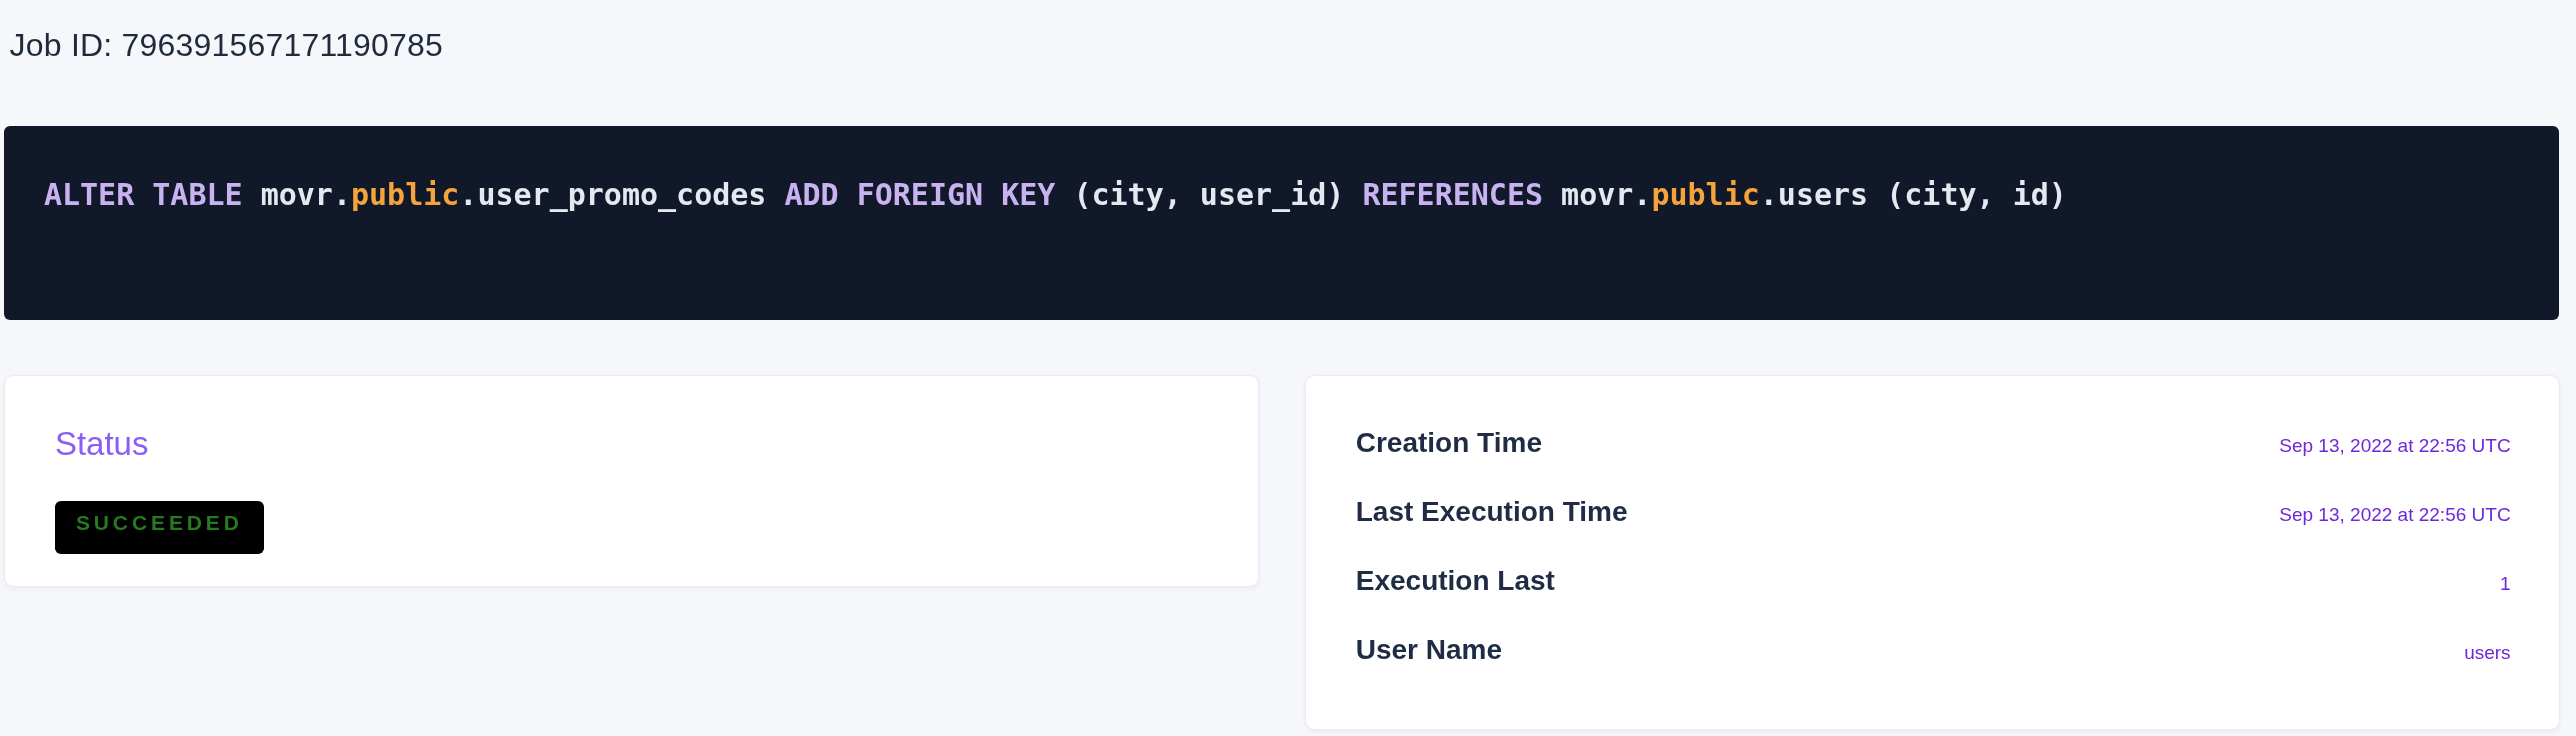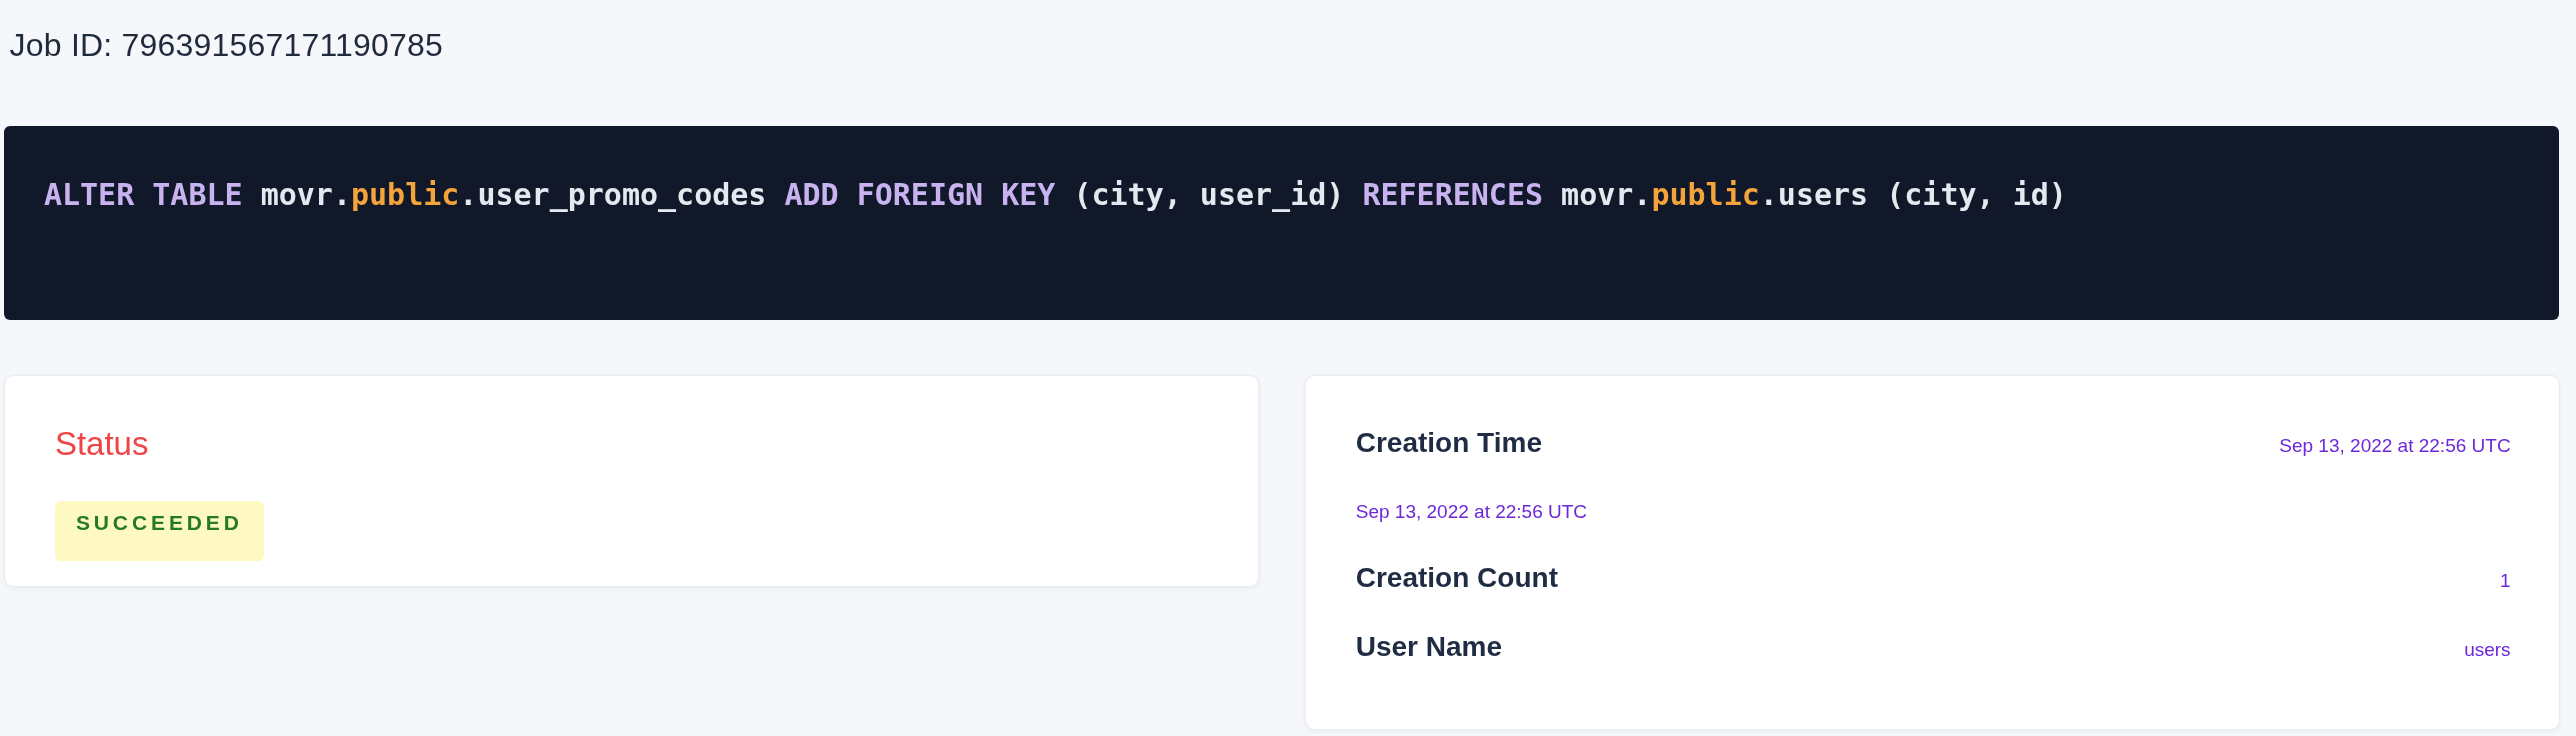--- a/index.html
+++ b/index.html
@@ -62,29 +62,29 @@
     padding: 48px 48px 0 50px;
   }
   .card.details-card {
     height: 355px;
     padding: 52px 48px 0 50px;
   }
   .card-title {
     font-size: 33px;
     line-height: 39px;
     font-weight: 400;
-    color: #ef4444;
+    color: #8b5cf6;
   }
   .status-badge {
     display: inline-block;
     margin-top: 38px;
-    height: 60px;
+    height: 53px;
     line-height: 44px;
     padding: 0 21px;
-    background: #fef9c3;
+    background: #000000;
     border-radius: 5.8px;
     color: #267a20;
     font-size: 21px;
     font-weight: 700;
     letter-spacing: 3.9px;
   }
   .detail-row {
     display: flex;
     justify-content: space-between;
     align-items: baseline;
@@ -120,24 +120,25 @@
       <div class="card-title">Status</div>
       <div class="status-badge">SUCCEEDED</div>
     </div>
 
     <div class="card details-card">
       <div class="detail-row">
         <span class="detail-label">Creation Time</span>
         <span class="detail-value">Sep 13, 2022 at 22:56 UTC</span>
       </div>
       <div class="detail-row">
+        <span class="detail-label">Last Execution Time</span>
         <span class="detail-value">Sep 13, 2022 at 22:56 UTC</span>
       </div>
       <div class="detail-row">
-        <span class="detail-label">Creation Count</span>
+        <span class="detail-label">Execution Last</span>
         <span class="detail-value">1</span>
       </div>
       <div class="detail-row">
         <span class="detail-label">User Name</span>
         <span class="detail-value">users</span>
       </div>
     </div>
 
   </div>
 

